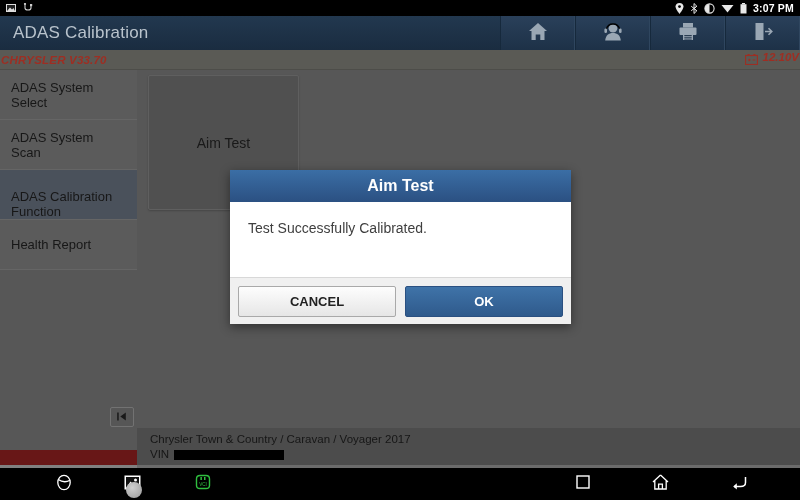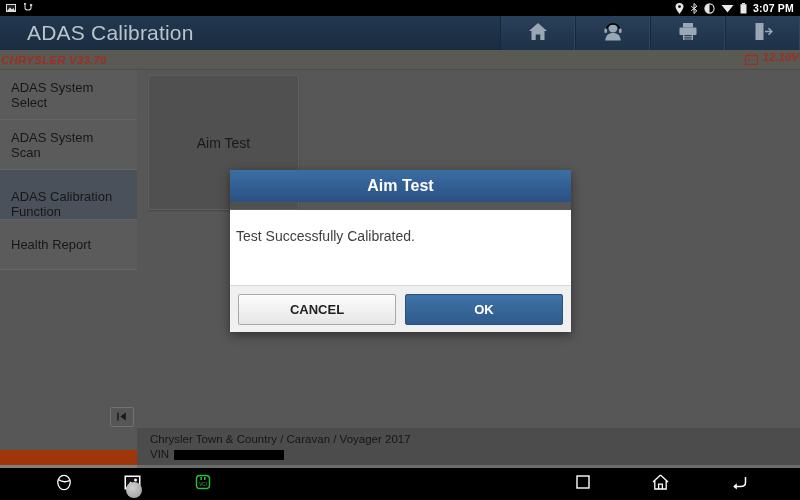--- a/index.html
+++ b/index.html
@@ -22,21 +22,21 @@
   .sb-time { font-size: 10.5px; color: #fff; letter-spacing: .2px; }
   .sb-ico { display: inline-flex; align-items: center; justify-content: center; }
 
   
   .header {
     position: absolute; left: 0; top: 16px; width: 800px; height: 34px;
     background: linear-gradient(#22384f, #1a2c40);
     display: flex; align-items: center;
   }
   .app-title {
-    color: #b9c3cc; font-size: 21px; padding-left: 27px; letter-spacing: .2px;
+    color: #b9c3cc; font-size: 17px; padding-left: 13px; letter-spacing: .2px;
     font-weight: 400;
   }
   .hdr-btns { margin-left: auto; display: flex; height: 34px; }
   .hdr-btn {
     width: 75px; height: 34px; display: flex; align-items: center; justify-content: center;
     background: linear-gradient(#2a405a, #1d3147);
     border-left: 1px solid #16293c; border-right: 1px solid #2f465f;
     cursor: pointer;
   }
   .hdr-btn svg { fill: #9aa7b4; }
@@ -47,21 +47,21 @@
     background: #6e6e68; display: flex; align-items: center;
     padding: 0 1px; border-bottom: 1px solid #5f5f5a;
   }
   .ver { color: #c0392b; font-size: 11.5px; font-style: italic; font-weight: 600; letter-spacing: .2px;}
   .volt-wrap { margin-left: auto; display: flex; align-items: flex-start; gap: 5px; }
   .volt { color: #c0392b; font-size: 11.5px; font-style: italic; font-weight: 600; }
 
   
   .sidebar {
     position: absolute; left: 0; top: 70px; width: 137px; height: 395px;
-    background: #c2410c;
+    background: #7f1d1d;
   }
   .side-item {
     height: 50px; display: flex; align-items: center; padding: 0 11px;
     color: #1d1d1d; font-size: 13px; line-height: 15px;
     border-bottom: 1px solid #7c7c7c;
     background: #6f6f6f; cursor: pointer;
   }
   .side-item.active { background: #5b6370; align-items: flex-end; }
   .side-filler { height: 180px; background: #6b6b6b; }
 
@@ -123,21 +123,21 @@
     position: absolute; left: 230px; top: 170px; width: 341px;
     z-index: 20; box-shadow: 0 3px 10px rgba(0,0,0,.45);
   }
   .dlg-title {
     height: 32px; background: linear-gradient(#3b6ea5, #2b5183);
     color: #fff; font-size: 16px; font-weight: bold;
     display: flex; align-items: center; justify-content: center;
     border-bottom: 1px solid #2b5183;
   }
   .dlg-body {
-    background: #fff; height: 75px; padding: 18px 18px 0 6px; margin-top: 8px;
+    background: #fff; height: 75px; padding: 18px 18px 0 18px;
   }
   .dlg-msg { color: #3f3f3f; font-size: 14px; }
   .dlg-actions {
     background: #f0f0f0; height: 47px; display: flex; align-items: center;
     gap: 9px; padding: 0 8px; border-top: 1px solid #d8d8d8;
   }
   .btn {
     flex: 1; height: 31px; display: flex; align-items: center; justify-content: center;
     font-size: 13px; font-weight: bold; cursor: pointer; border-radius: 2px;
   }

